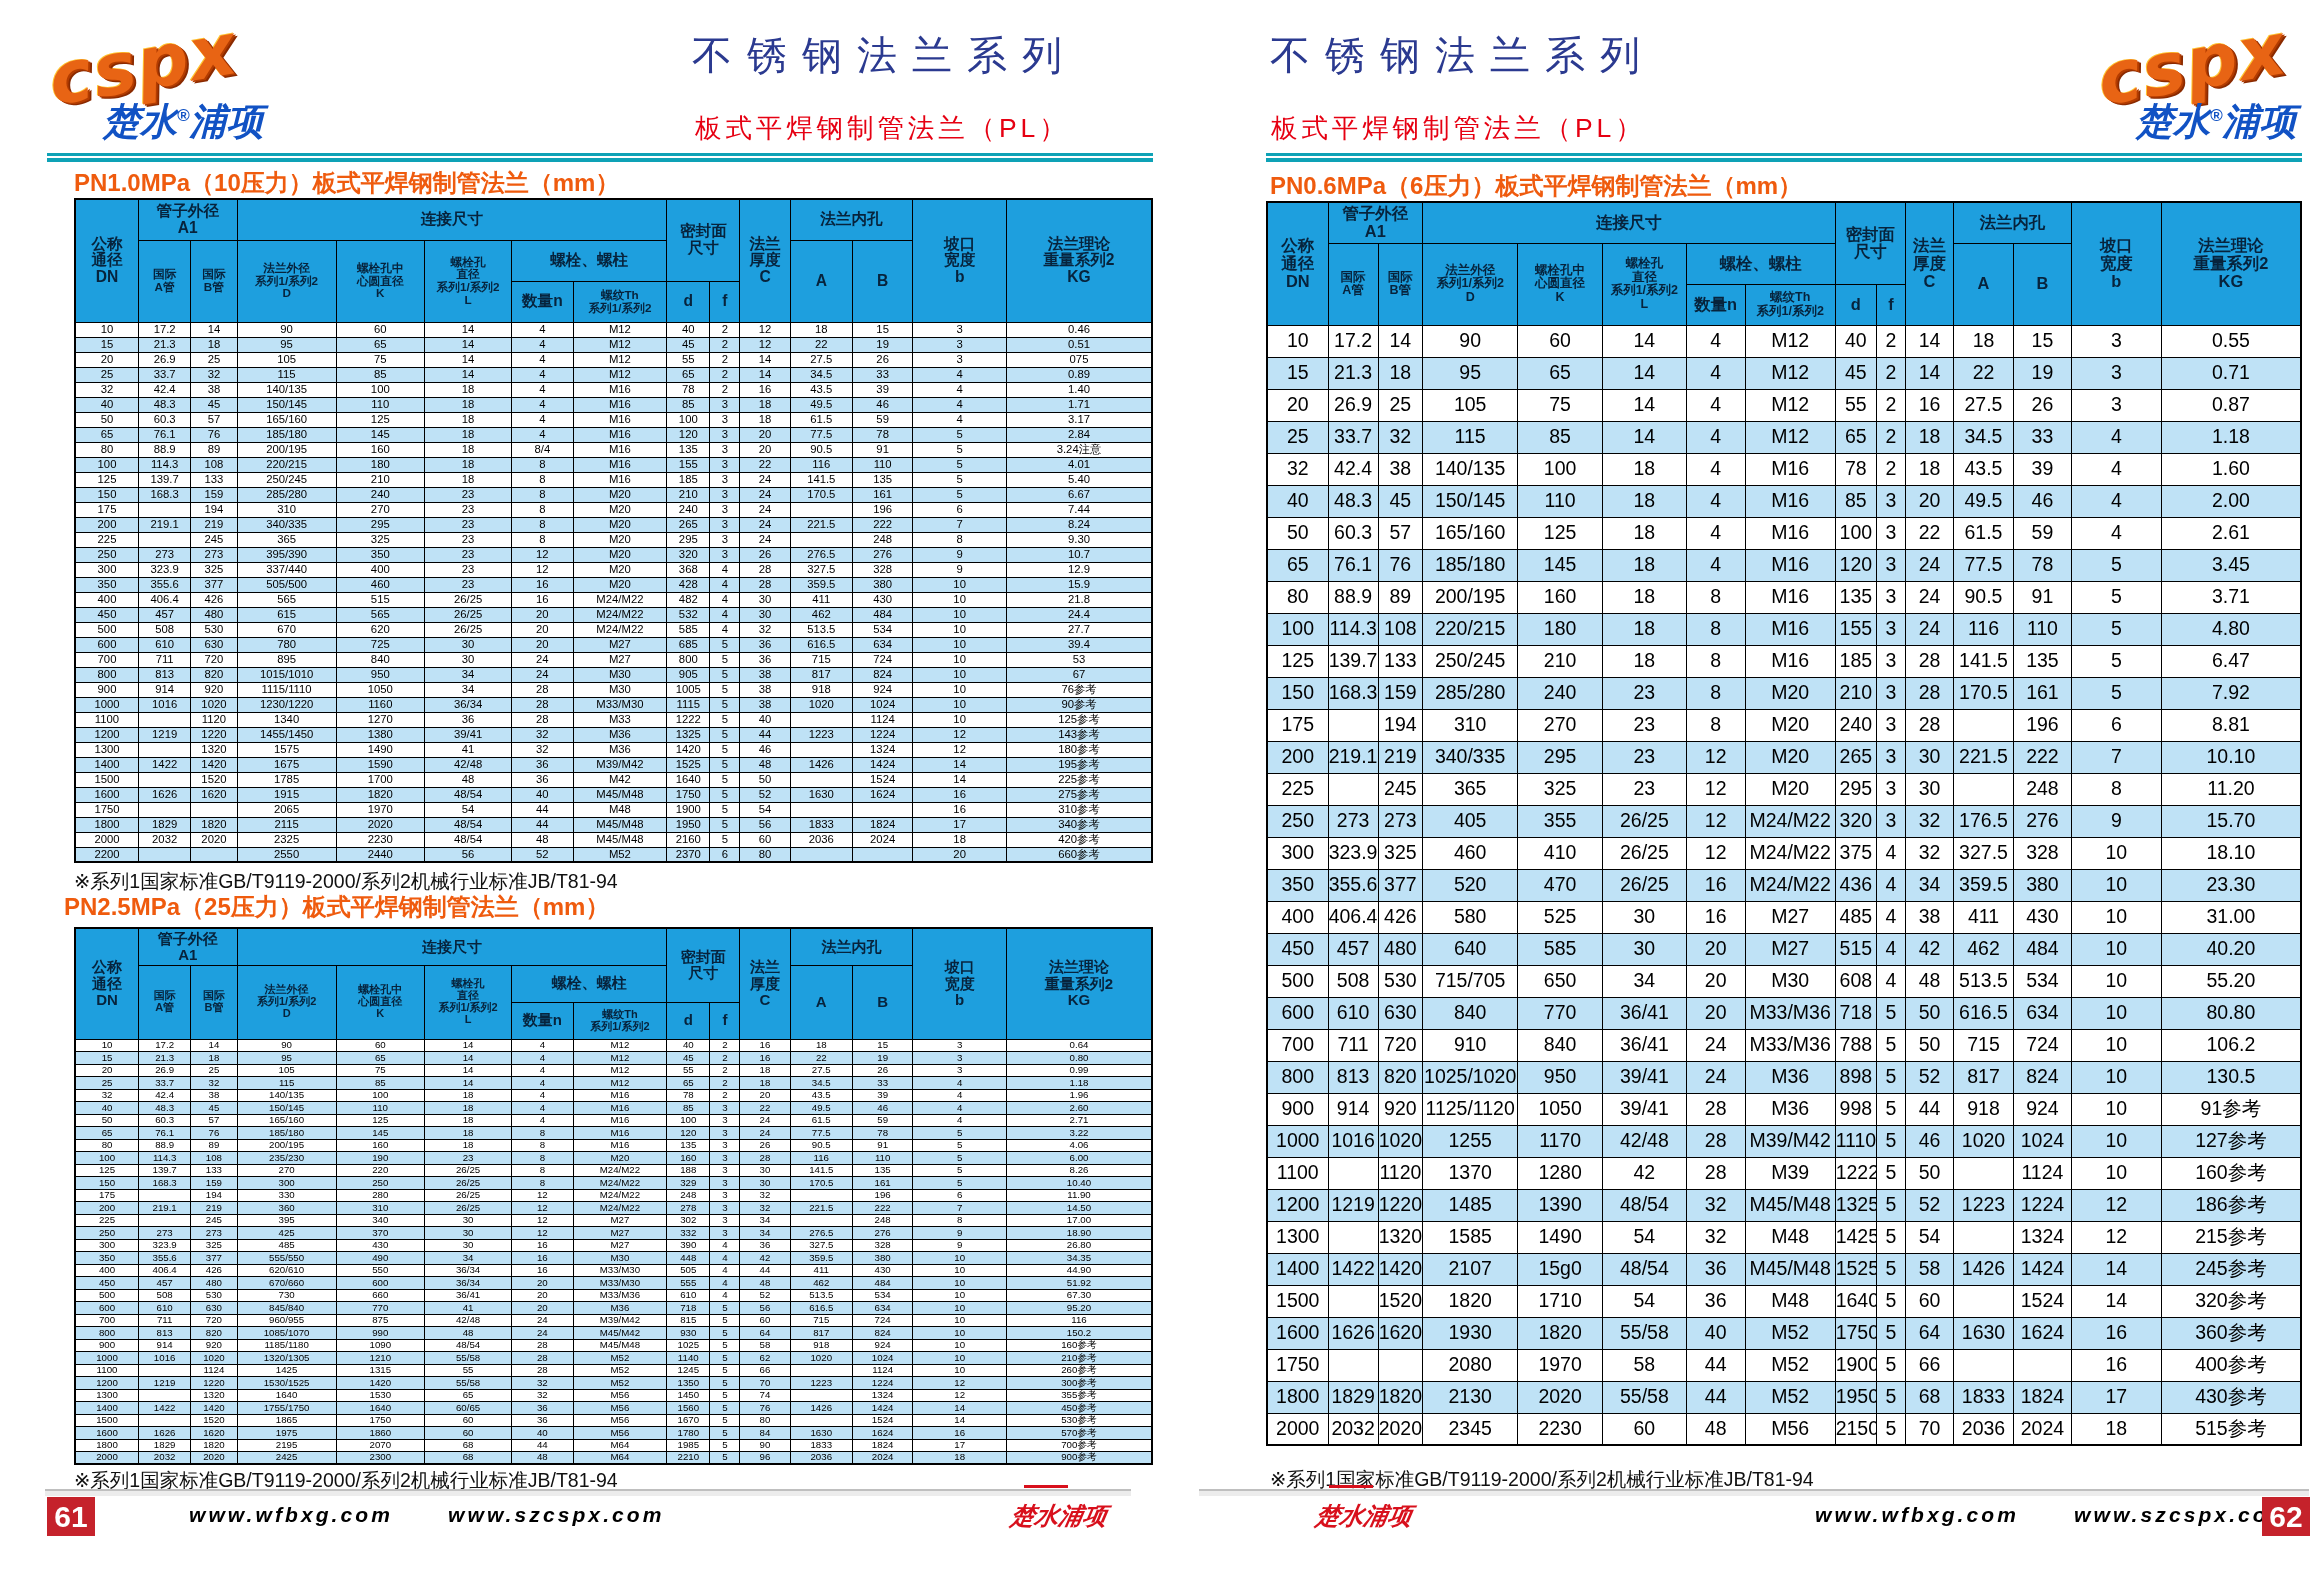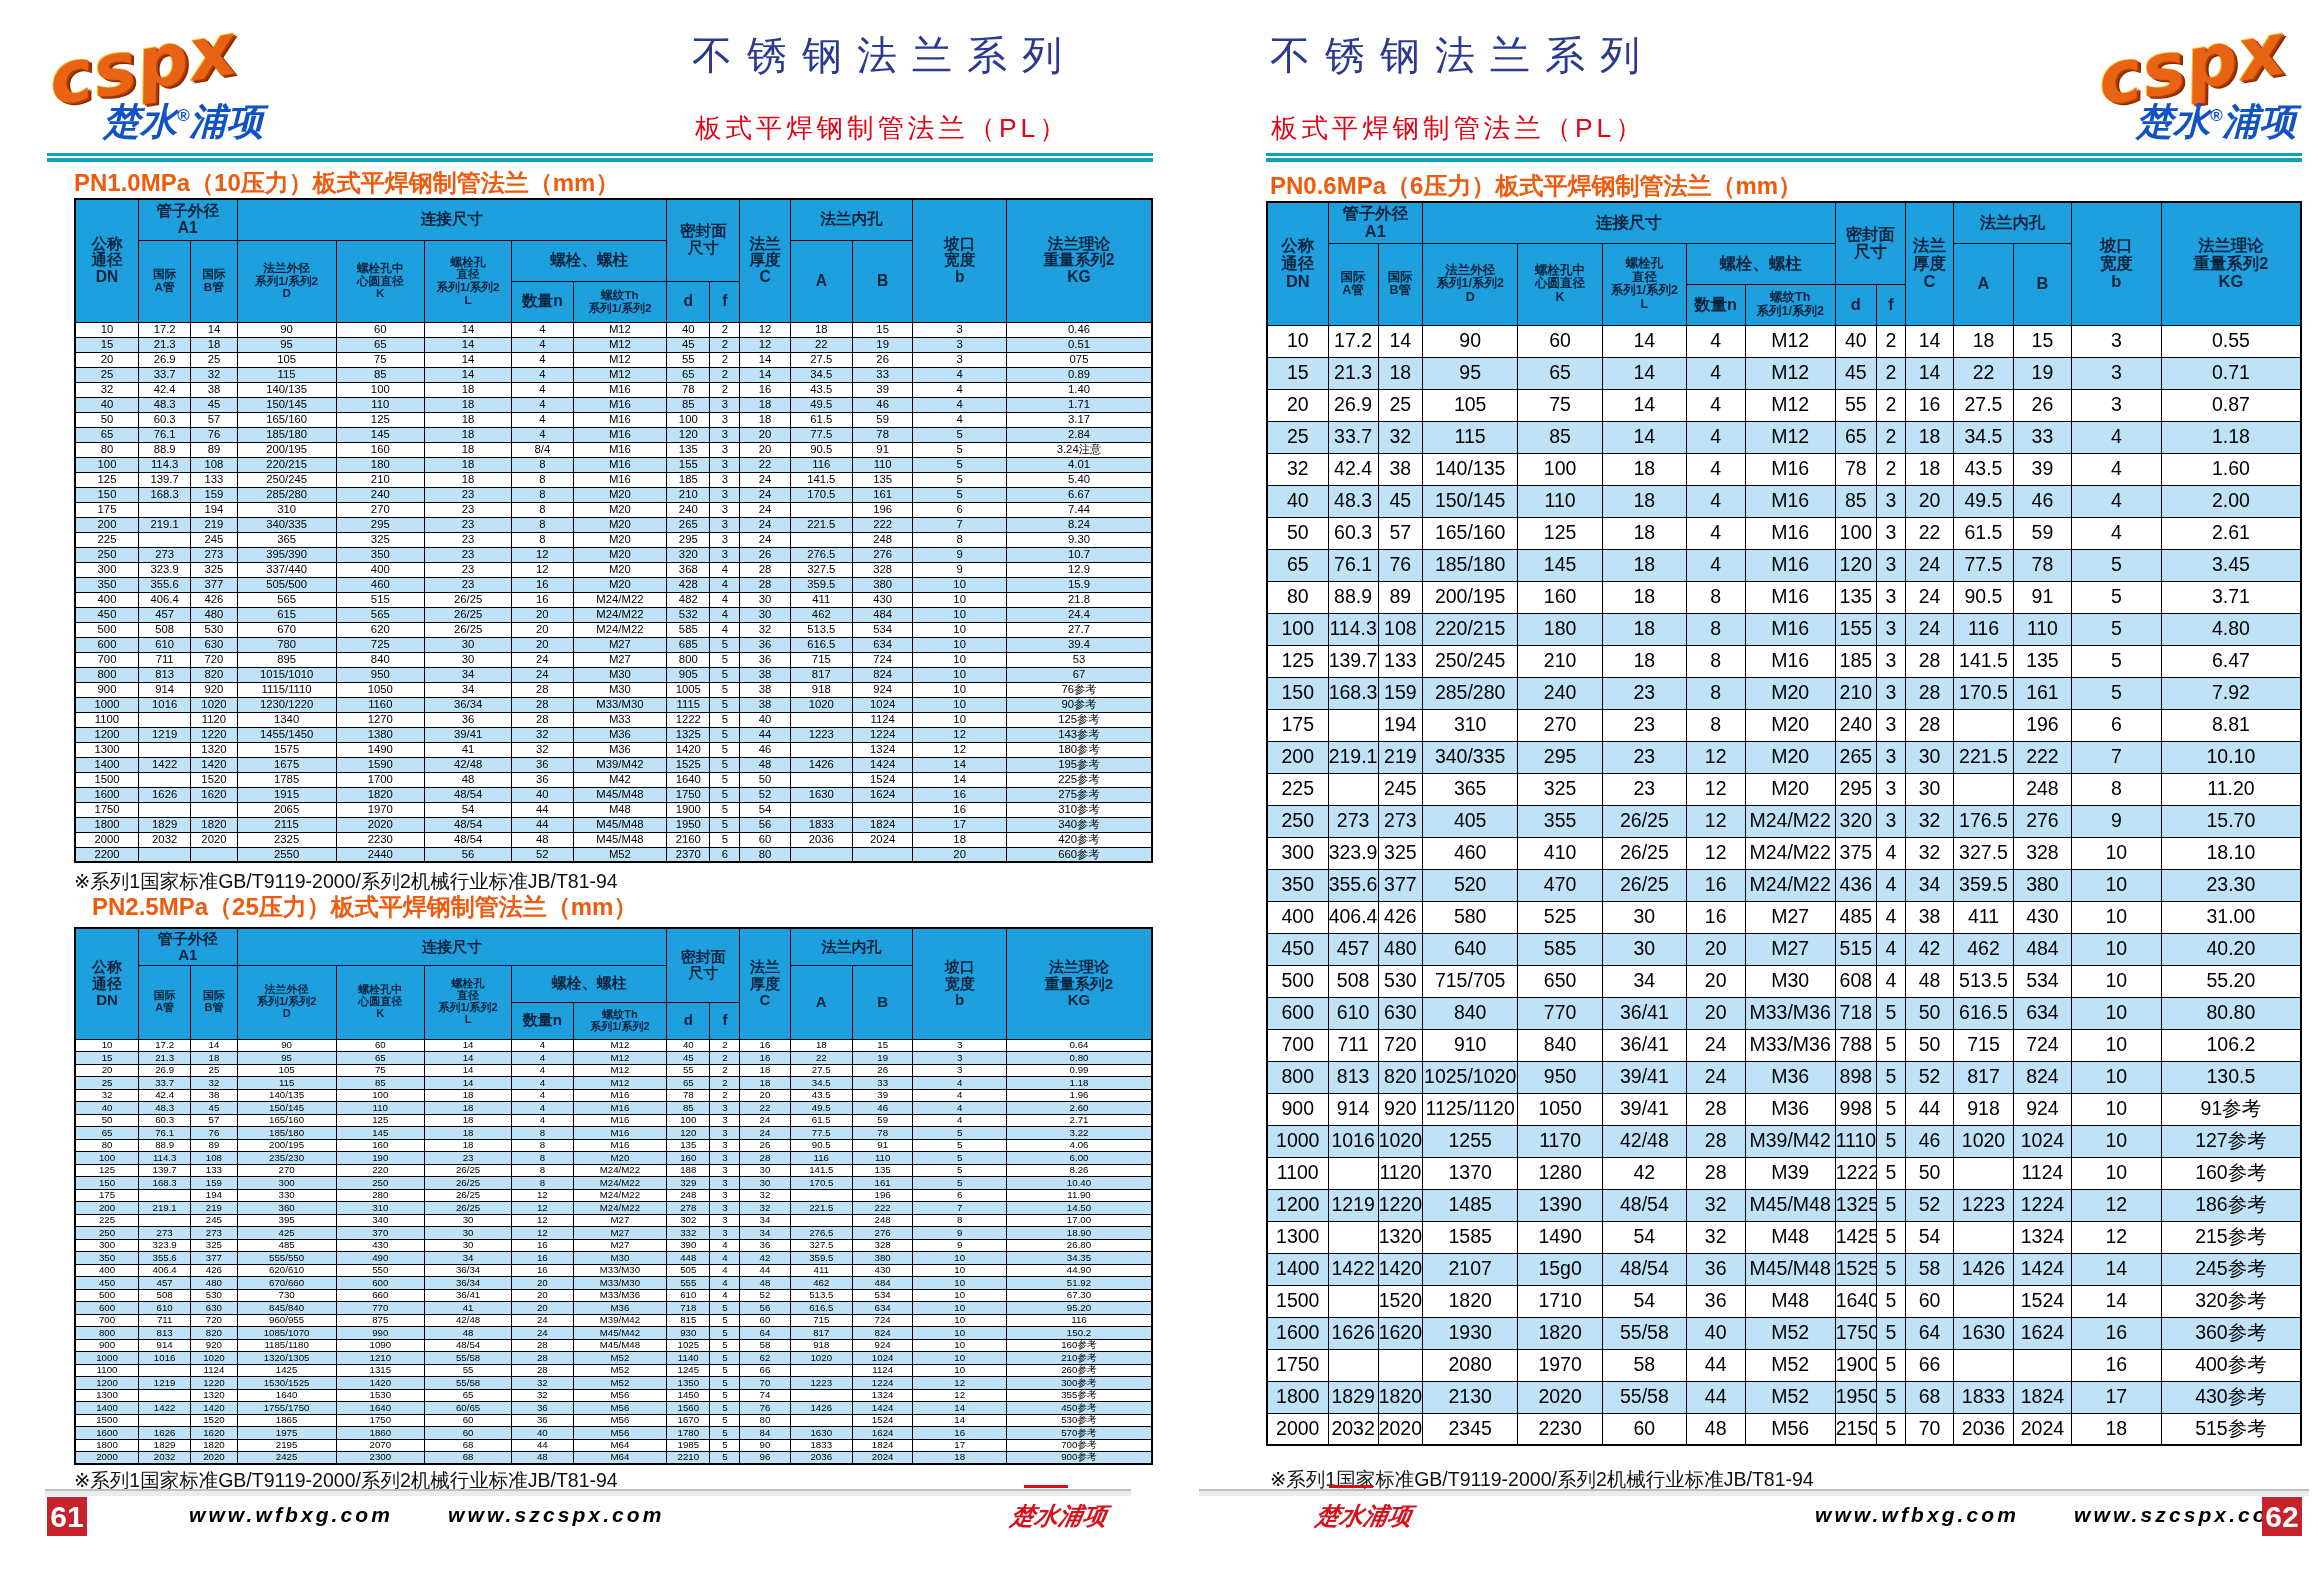--- a/index.html
+++ b/index.html
@@ -51,21 +51,21 @@
   .size-b thead th.hs{font-size:11px;}
   .size-b tbody td{height:12.5px;font-size:9.7px;}
 
   .size-c thead tr{height:41px;}
   .size-c thead th{font-size:16.4px;}
   .size-c thead th.hs{font-size:12.5px;}
   .size-c tbody td{height:32px;font-size:19.5px;}
 
   
   .rule-gray{height:7px;background:linear-gradient(to bottom,#BFBFBF 0 2.3px,#ECECEC 2.3px 7px);}
-  .page-box{width:40px;height:39px;background:var(--page-box);color:#fff;
+  .page-box{width:48px;height:39px;background:var(--page-box);color:#fff;
     display:flex;align-items:center;justify-content:center;font-size:30px;font-weight:bold;}
   .urls{font-size:21px;font-weight:bold;font-style:italic;letter-spacing:3.1px;white-space:nowrap;color:#000;}
   .urls span + span{margin-left:55px;}
   .script-brand{font-family:"DejaVu Serif",serif;font-size:24px;font-weight:bold;font-style:italic;
     color:#D8101C;white-space:nowrap;transform:skewX(-10deg);}
   .red-tick{height:3.1px;background:#D8101C;}
 </style>
 </head>
 <body>
 
@@ -761,21 +761,21 @@
               <td></td>
               <td>20</td>
               <td>660参考</td>
             </tr>
           </tbody>
       </table>
     </div>
 
     <div class="abs note" style="left:74px;top:868px;">※系列1国家标准GB/T9119-2000/系列2机械行业标准JB/T81-94</div>
 
-    <div class="abs caption" style="left:92px;top:891px;">PN2.5MPa（25压力）板式平焊钢制管法兰（mm）</div>
+    <div class="abs caption" style="left:64px;top:891px;">PN2.5MPa（25压力）板式平焊钢制管法兰（mm）</div>
 
     <div class="abs" style="left:74px;top:927px;width:1079px;">
       <table class="tbl size-b">
         <colgroup>
           <col style="width:5.9%">
             <col style="width:4.85%">
             <col style="width:4.3%">
             <col style="width:9.2%">
           <col style="width:8.2%">
             <col style="width:8.1%">

